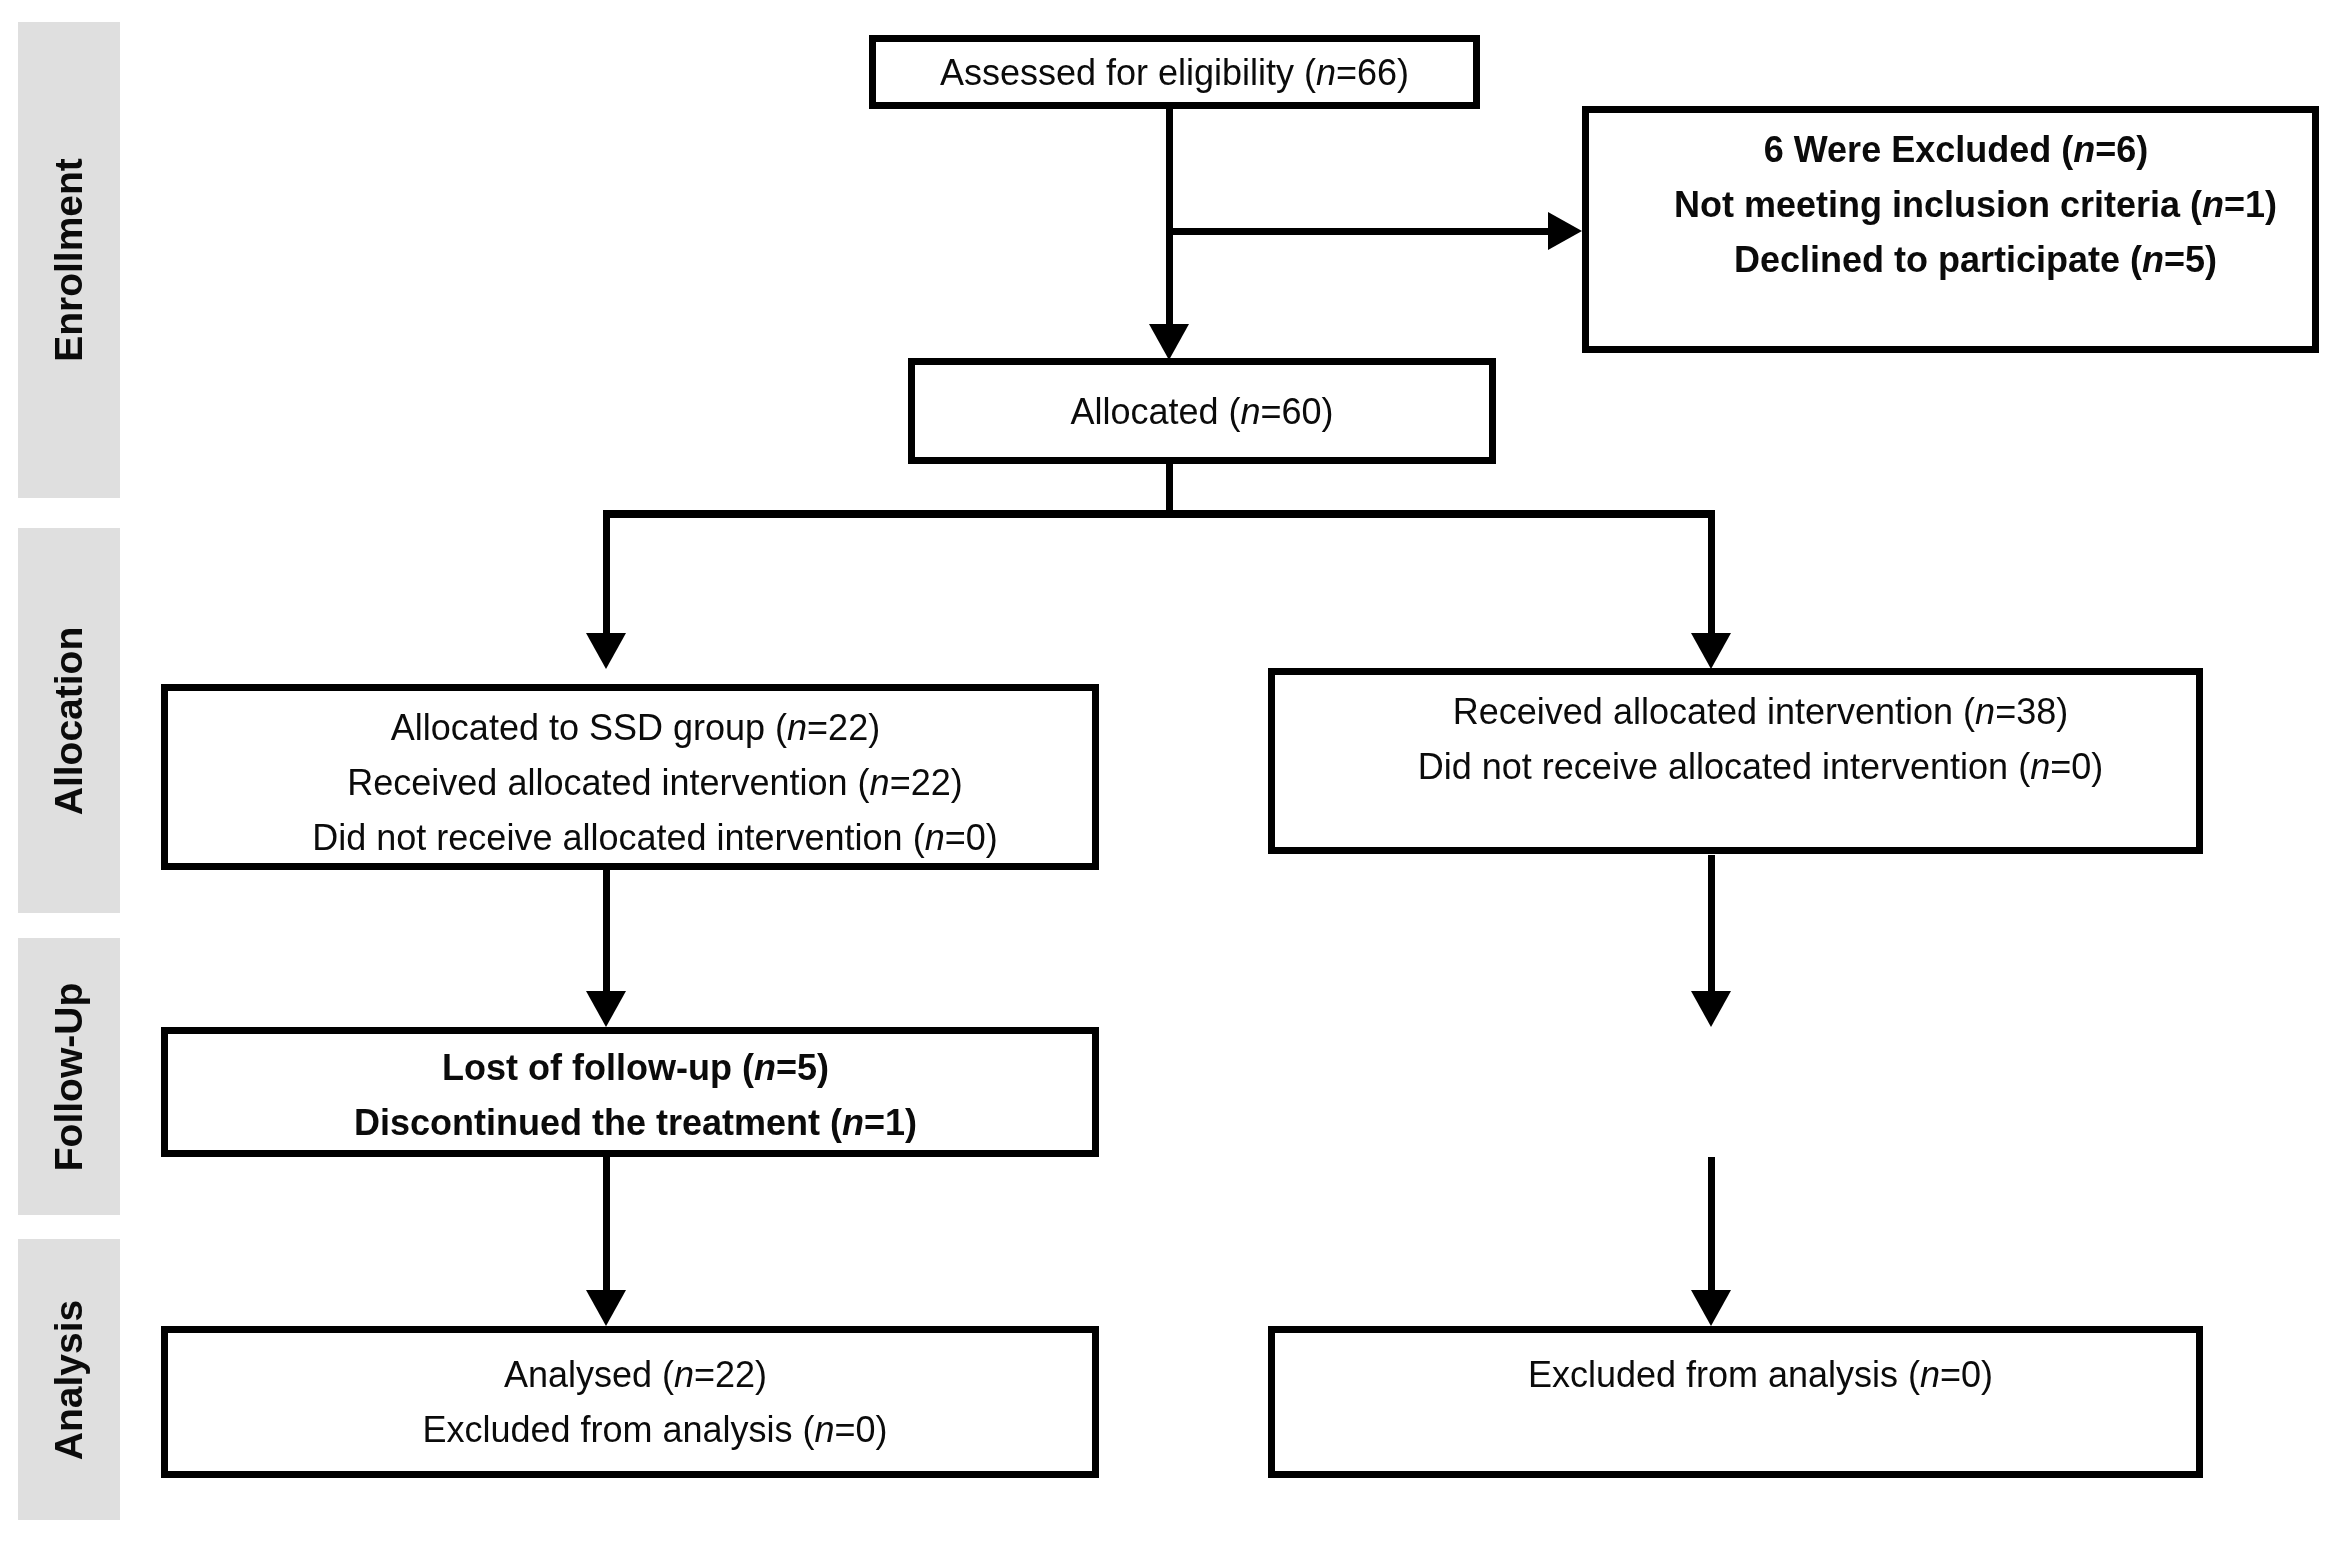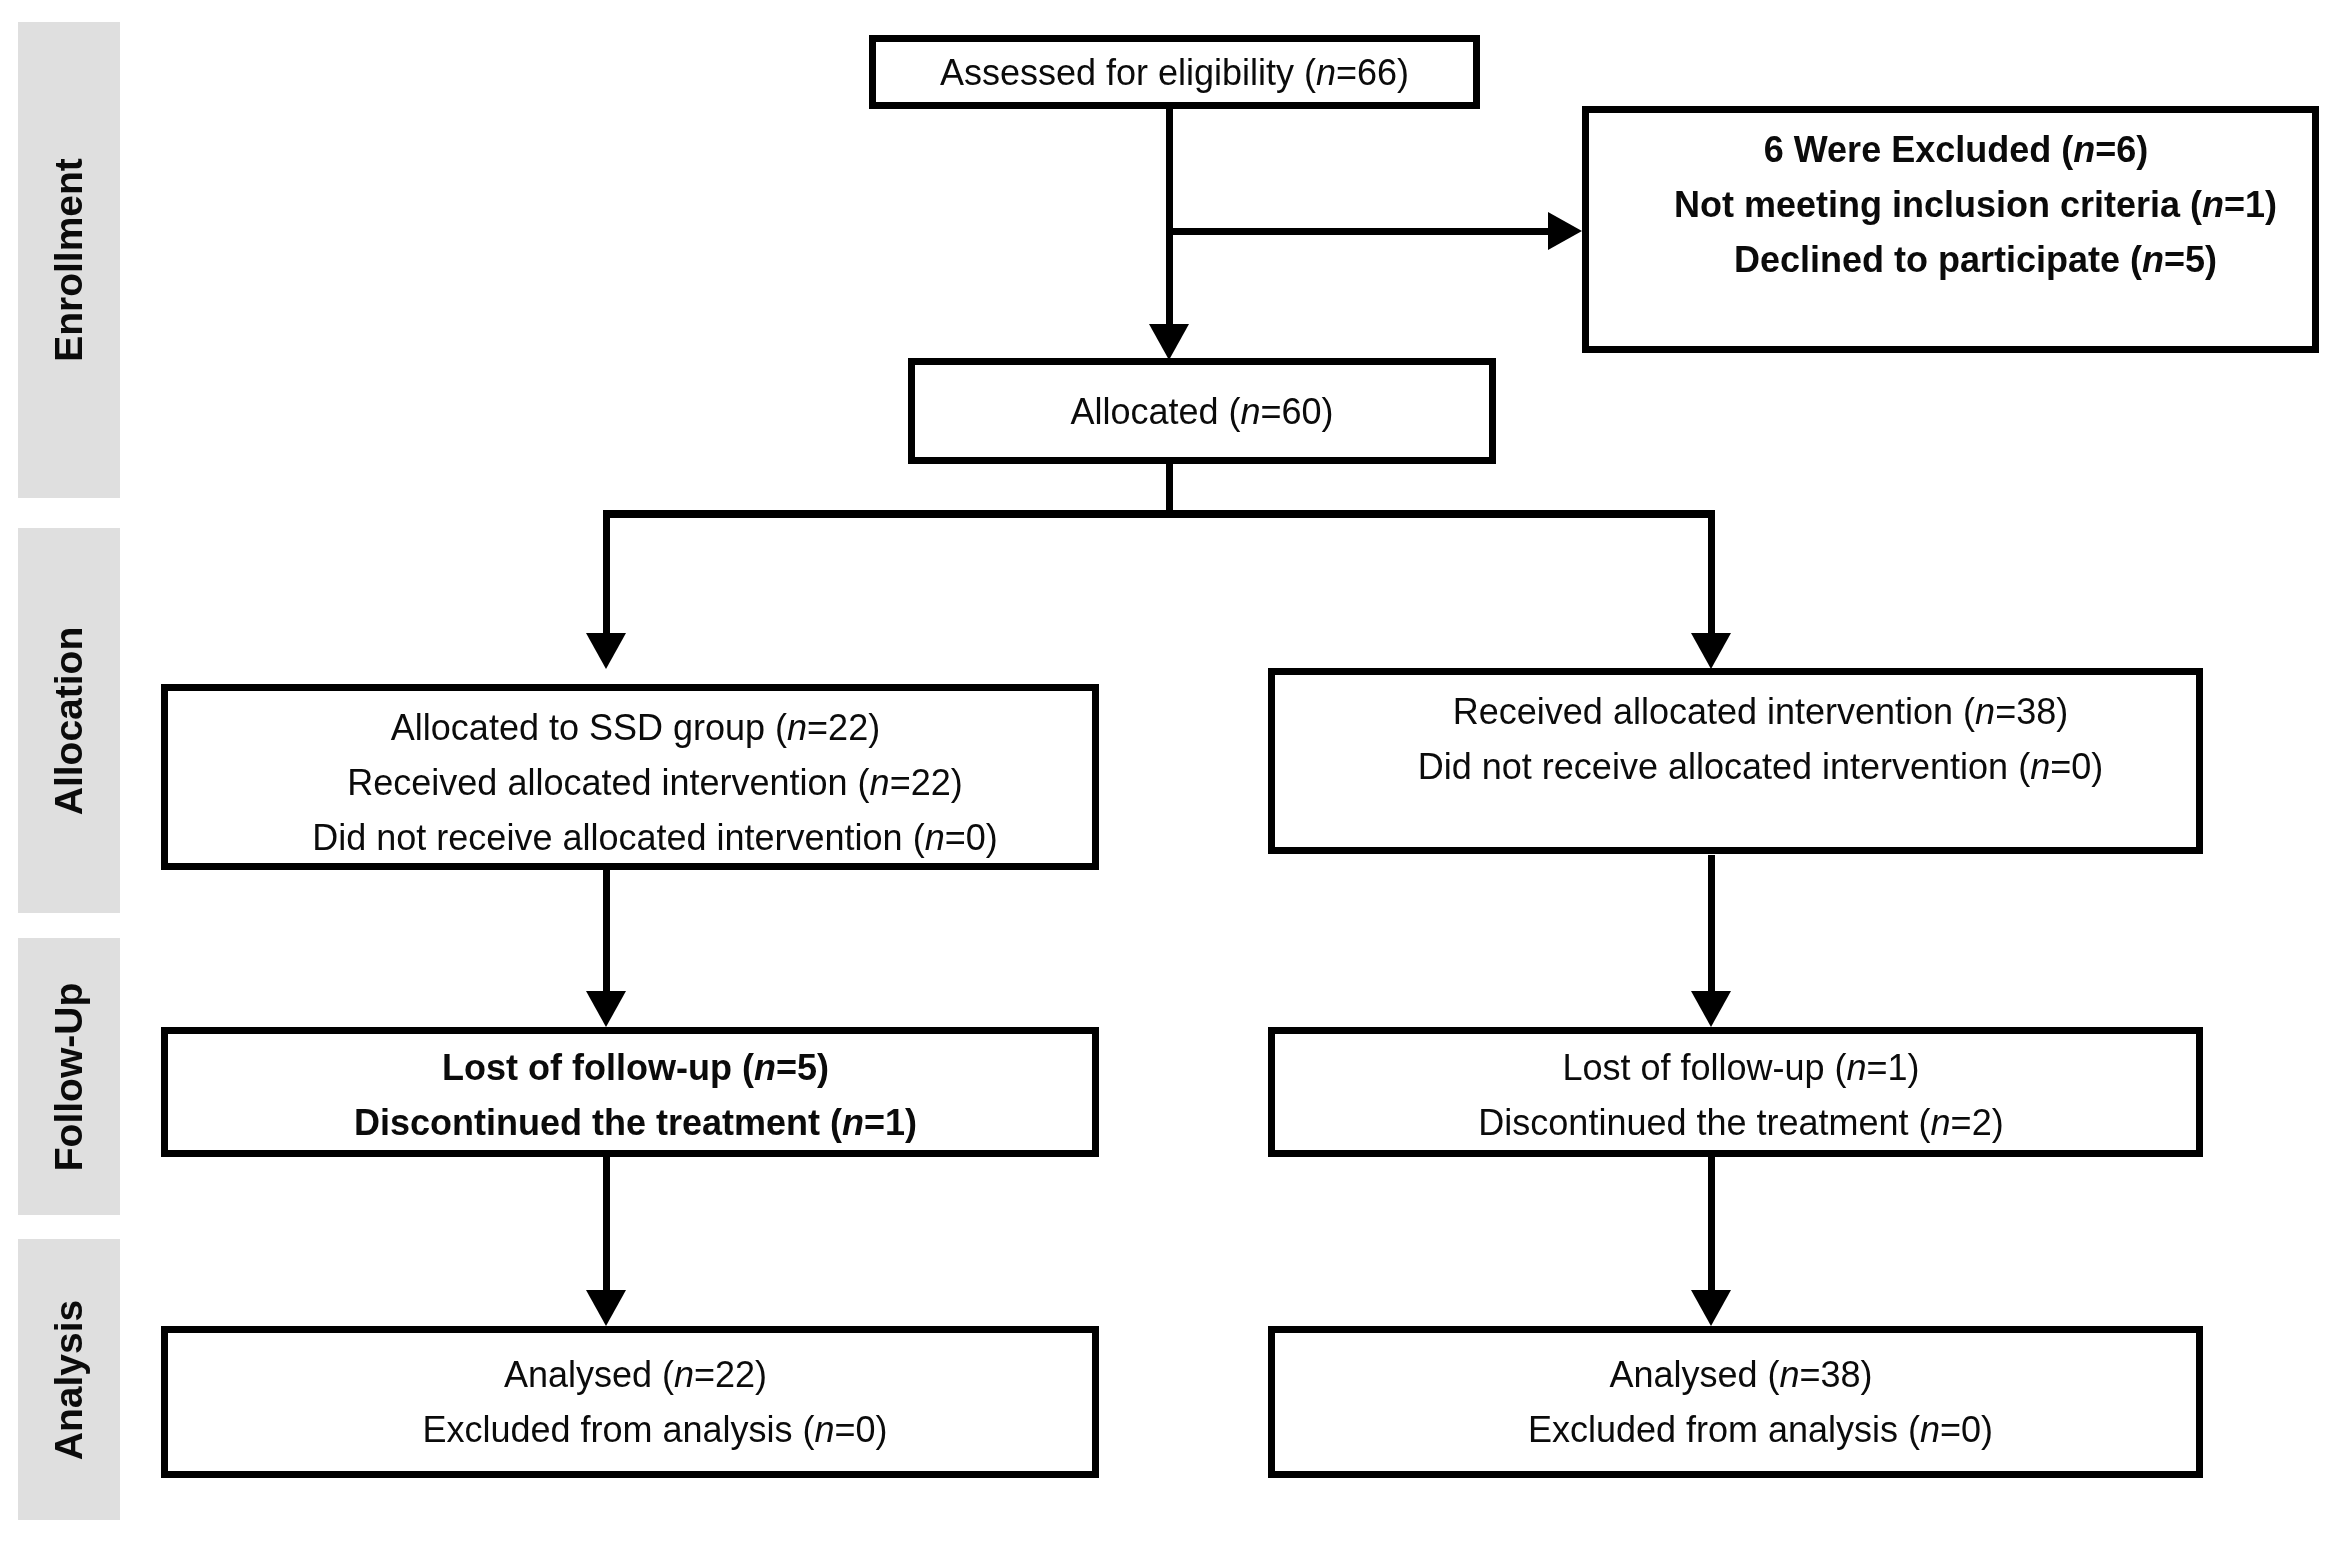--- a/index.html
+++ b/index.html
@@ -128,35 +128,28 @@
     </div>
   </div>
 
   <div class="box" style="left:161px;top:1027px;width:938px;height:130px;font-weight:bold;">
     <div class="pad" style="padding-top:6.2px;">
       <div class="line">Lost of follow-up (<i>n</i>=5)</div>
       <div class="line">Discontinued the treatment (<i>n</i>=1)</div>
     </div>
   </div>
 
-  <div class="box" style="left:1268px;top:1027px;width:935px;height:130px;">
-    <div class="pad" style="padding-top:6.2px;">
-      <div class="line">Lost of follow-up (<i>n</i>=1)</div>
-      <div class="line">Discontinued the treatment (<i>n</i>=2)</div>
-    </div>
-  </div>
 
   <div class="box" style="left:161px;top:1326px;width:938px;height:152px;">
     <div class="pad" style="padding-top:14px;">
       <div class="line">Analysed (<i>n</i>=22)</div>
       <div class="line indent">Excluded from analysis (<i>n</i>=0)</div>
     </div>
   </div>
 
   <div class="box" style="left:1268px;top:1326px;width:935px;height:152px;">
     <div class="pad" style="padding-top:14px;">
-      <div class="line">Analysed (<i>n</i>=38)</div>
       <div class="line indent">Excluded from analysis (<i>n</i>=0)</div>
     </div>
   </div>
 
 </div>
 
 
 </body></html>

